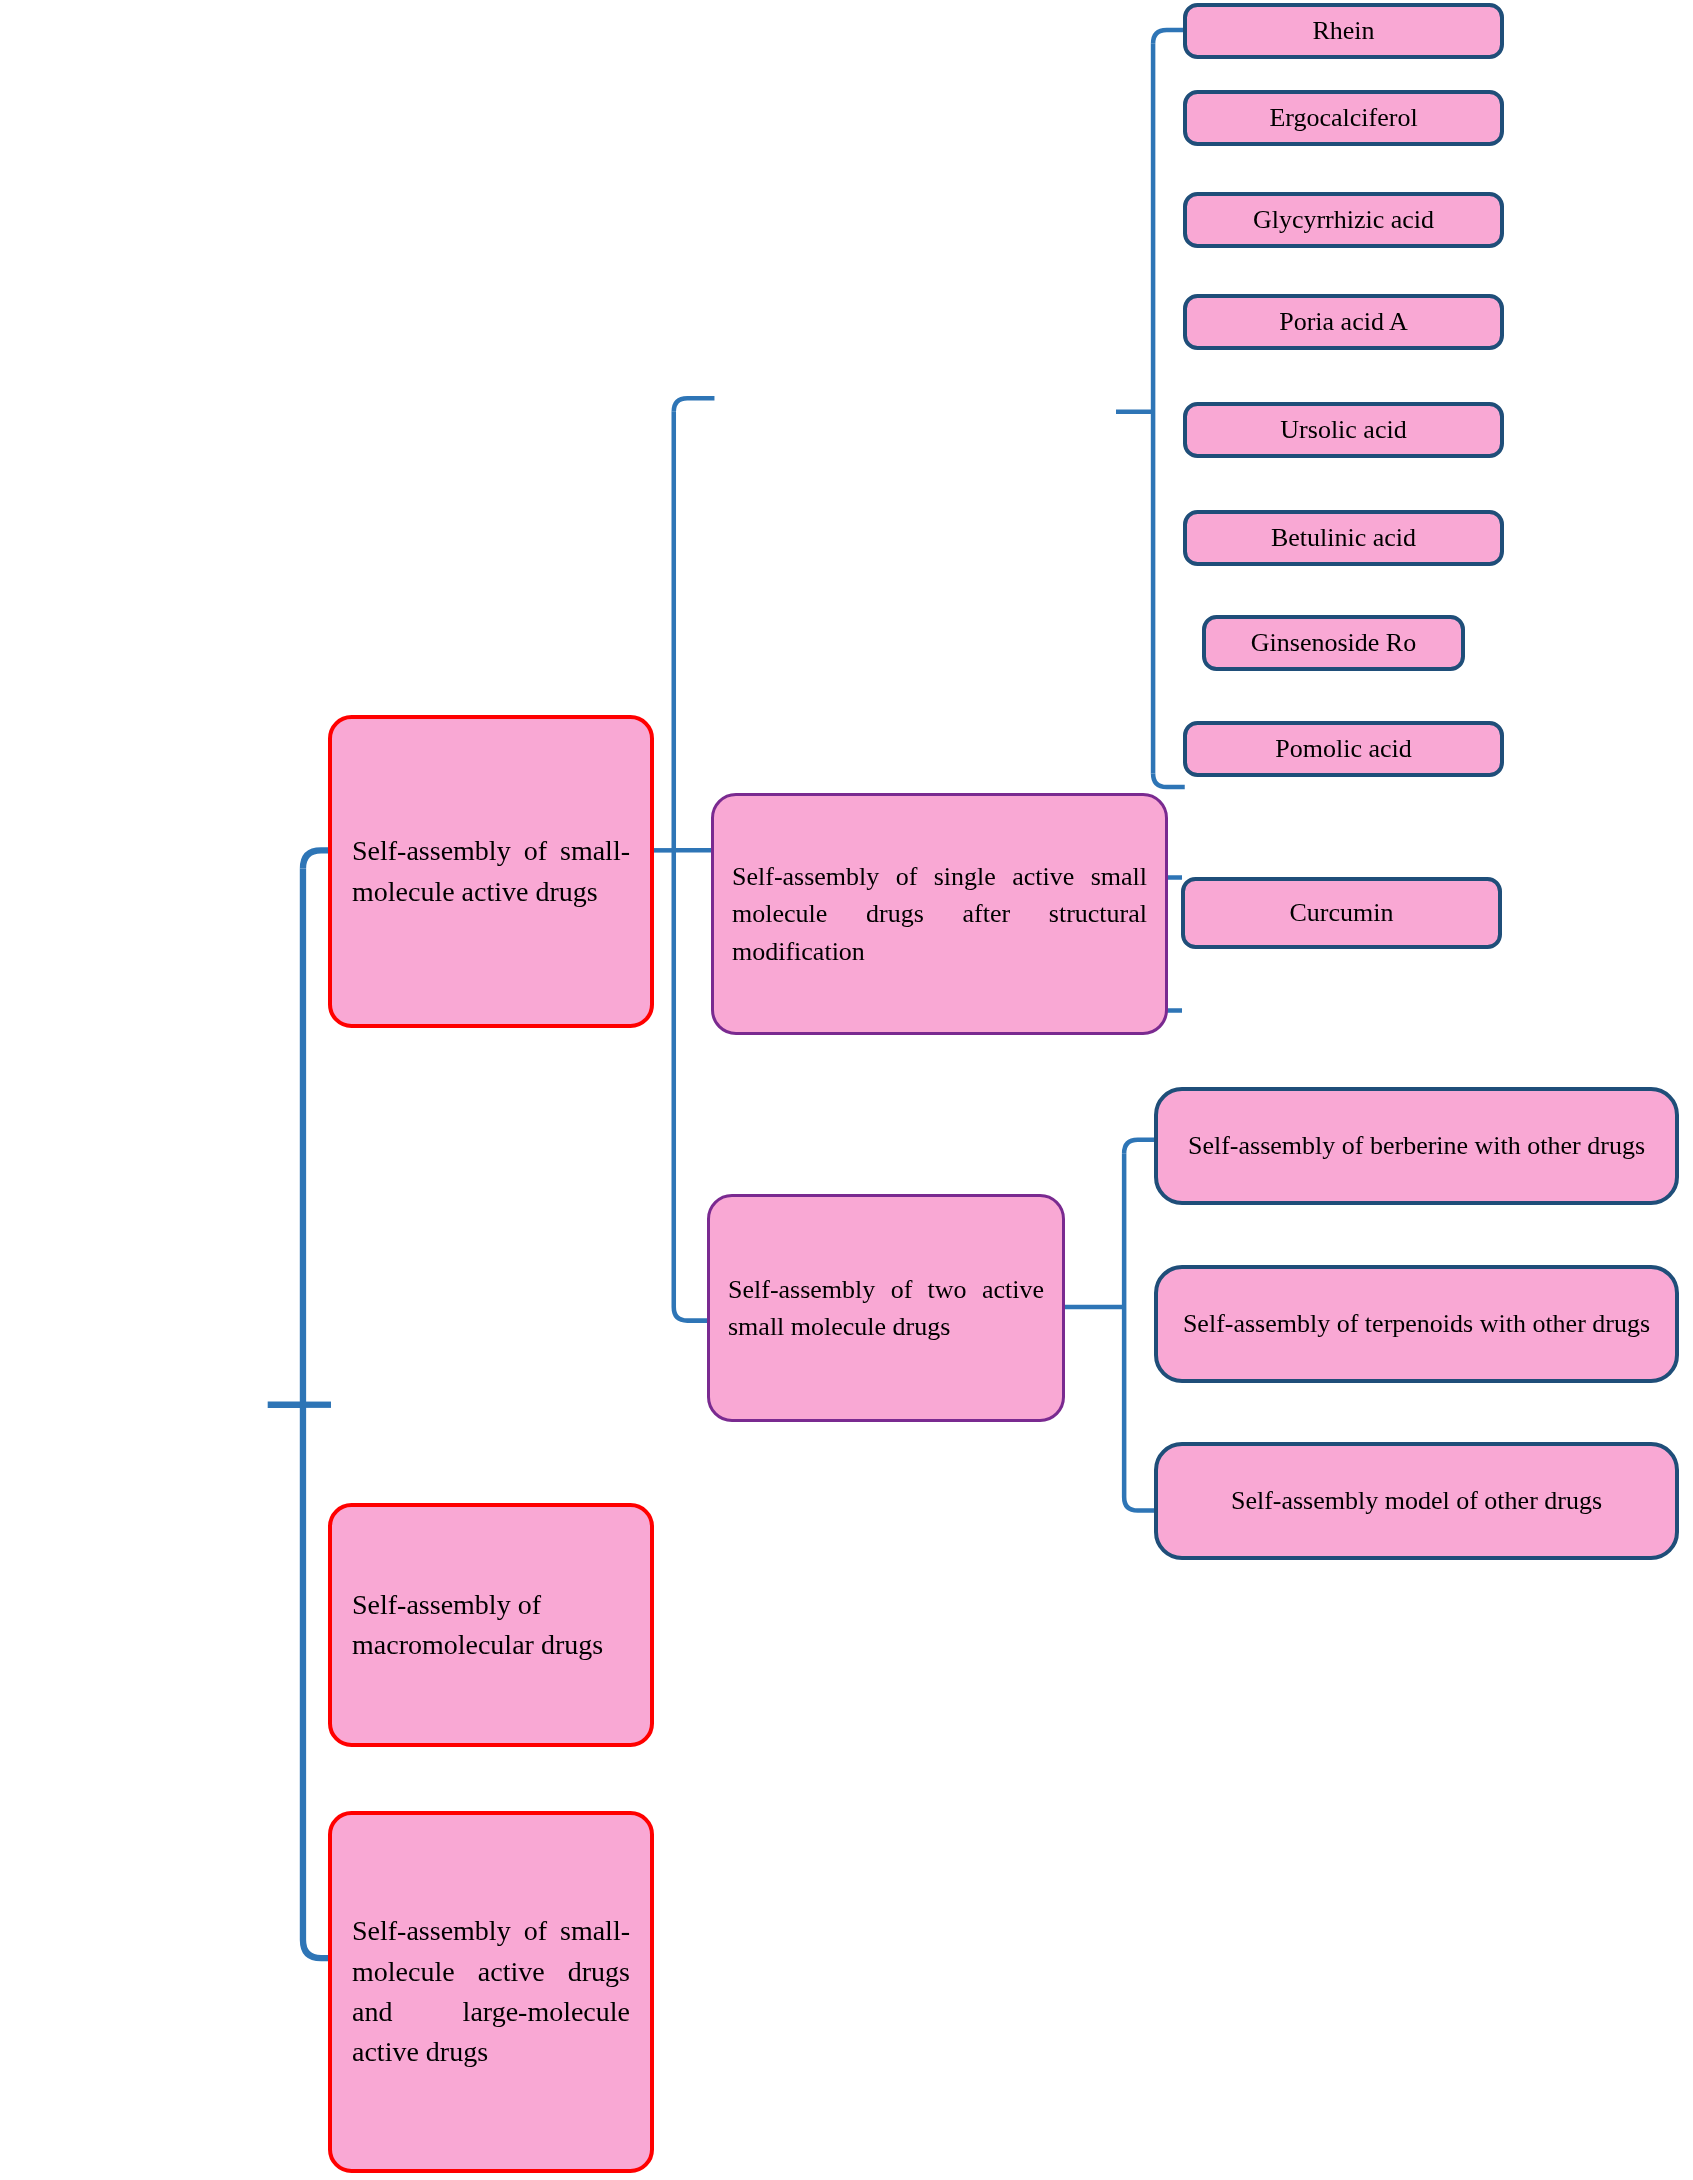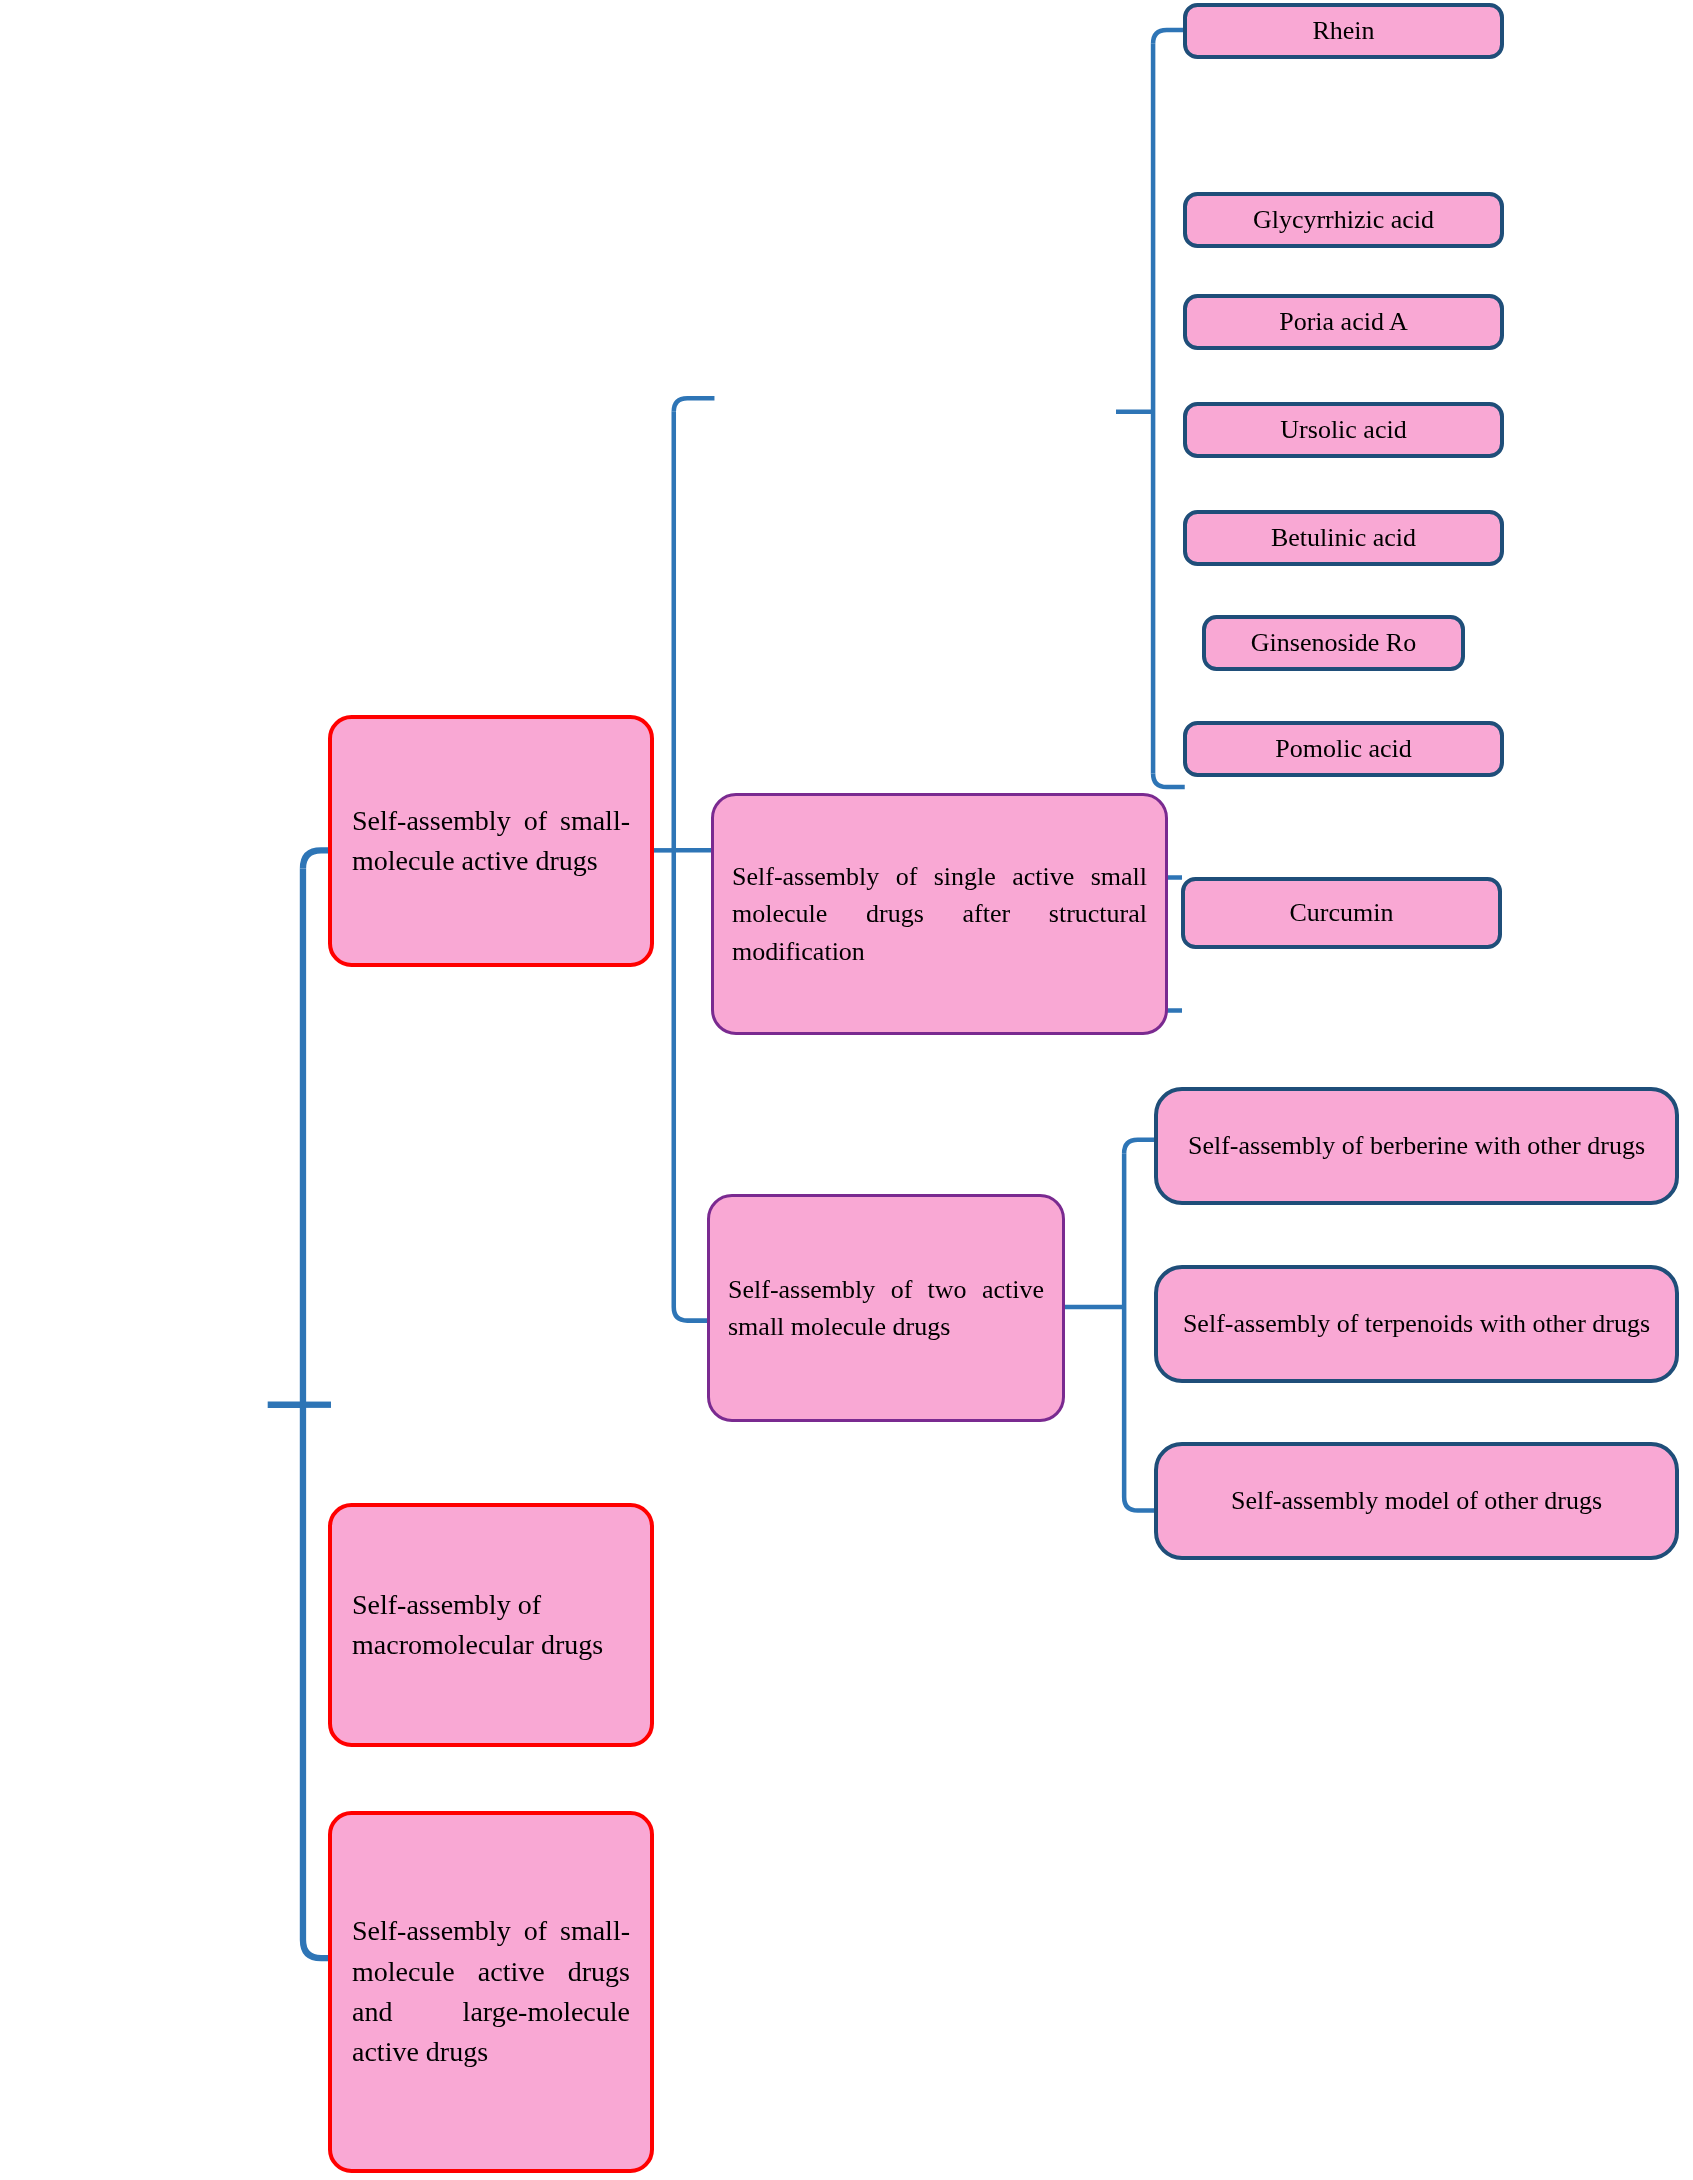--- a/index.html
+++ b/index.html
@@ -121,21 +121,21 @@
       <path d="M 1272 1102 Q 1272 1117 1287 1117 H 1307"></path>
 
       <path d="M 1177 1445 H 1243"></path>
       <path d="M 1243 1275 V 1655"></path>
       <path d="M 1243 1275 Q 1243 1260 1258 1260 H 1278"></path>
       <path d="M 1243 1655 Q 1243 1670 1258 1670 H 1278"></path>
     </g>
   </svg>
 
 
-  <div class="node n-red" style="left:328px; top:715px; width:326px; height:252px;">
+  <div class="node n-red" style="left:328px; top:715px; width:326px; height:313px;">
     <span class="txt">Self-assembly of small-molecule active drugs</span>
   </div>
 
   <div class="node n-red align-left" style="left:328px; top:1503px; width:326px; height:244px;">
     <span class="txt">Self-assembly of macromolecular drugs</span>
   </div>
 
   <div class="node n-red" style="left:328px; top:1811px; width:326px; height:362px;">
     <span class="txt">Self-assembly of small-molecule active drugs and large-molecule active drugs</span>
   </div>
@@ -144,20 +144,23 @@
   <div class="node n-purple" style="left:711px; top:793px; width:457px; height:242px;align-items:center;">
     <span class="txt">Self-assembly of single active small molecule drugs after structural modification</span>
   </div>
 
   <div class="node n-purple" style="left:707px; top:1194px; width:358px; height:228px;">
     <span class="txt">Self-assembly of two active small molecule drugs</span>
   </div>
 
   <div class="node n-navy" style="left:1183px; top:2.7px; width:321px; height:56px;">
     <span class="txt">Rhein</span>
+  </div>
+  <div class="node n-navy" style="left:1183px; top:90px; width:321px; height:56px;">
+    <span class="txt">Ergocalciferol</span>
   </div>
   <div class="node n-navy" style="left:1183px; top:192px; width:321px; height:56px;">
     <span class="txt">Glycyrrhizic acid</span>
   </div>
   <div class="node n-navy" style="left:1183px; top:294px; width:321px; height:56px;">
     <span class="txt">Poria acid A</span>
   </div>
   <div class="node n-navy" style="left:1183px; top:402px; width:321px; height:56px;">
     <span class="txt">Ursolic acid</span>
   </div>

